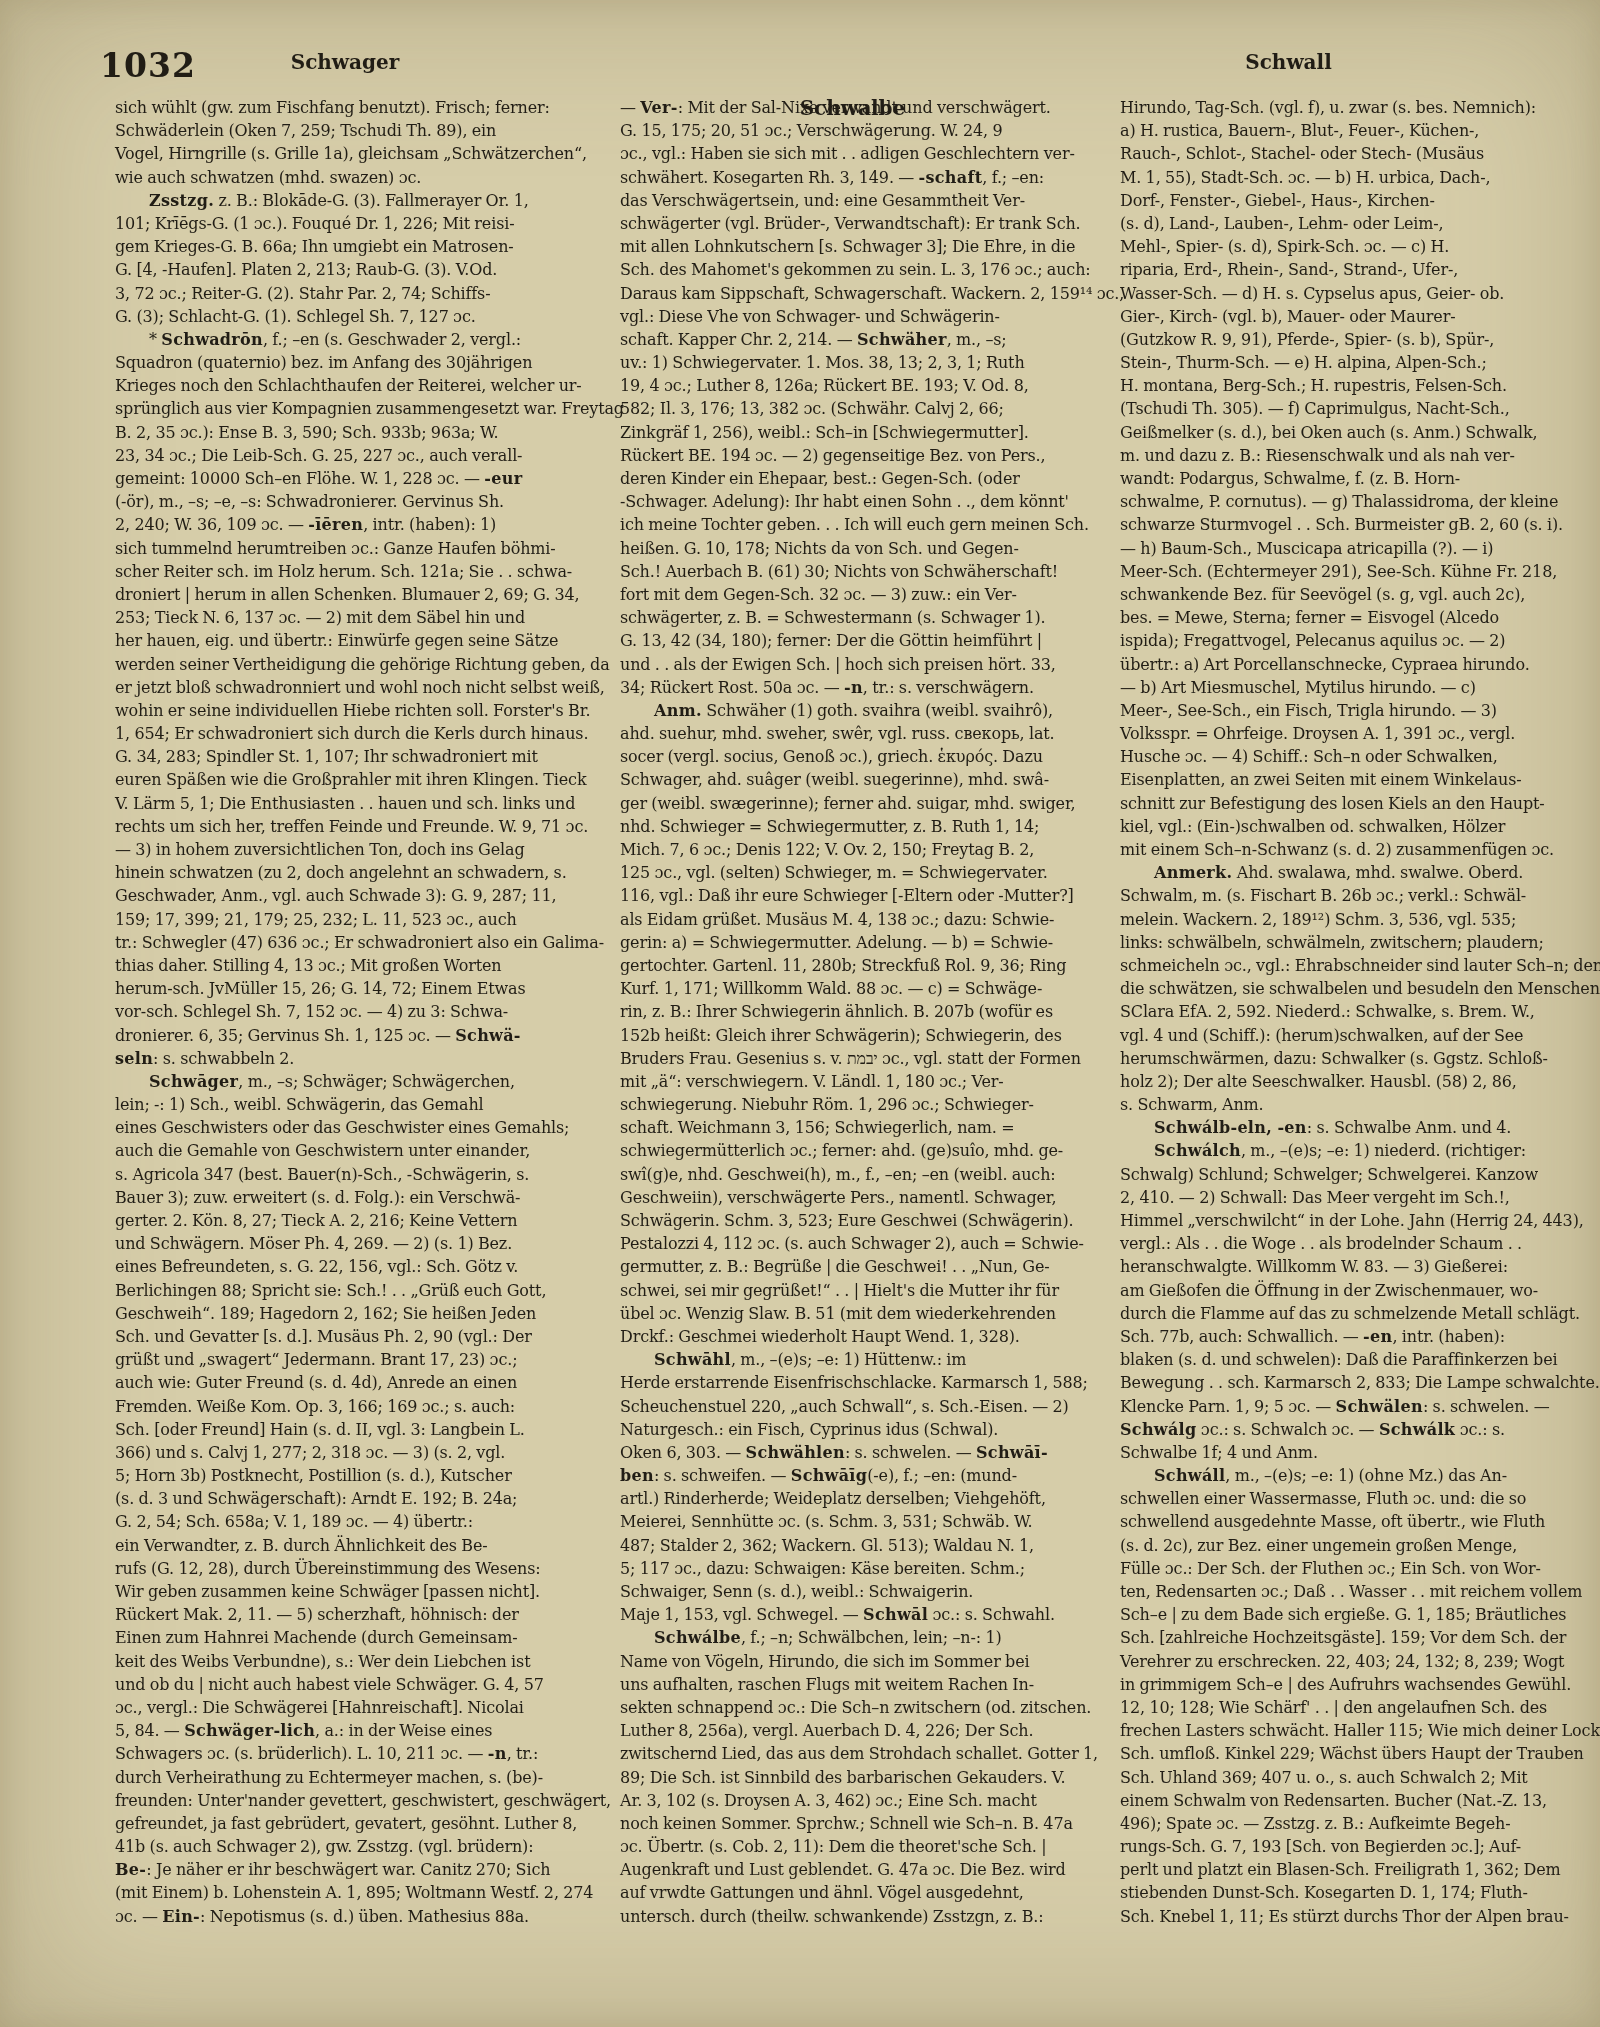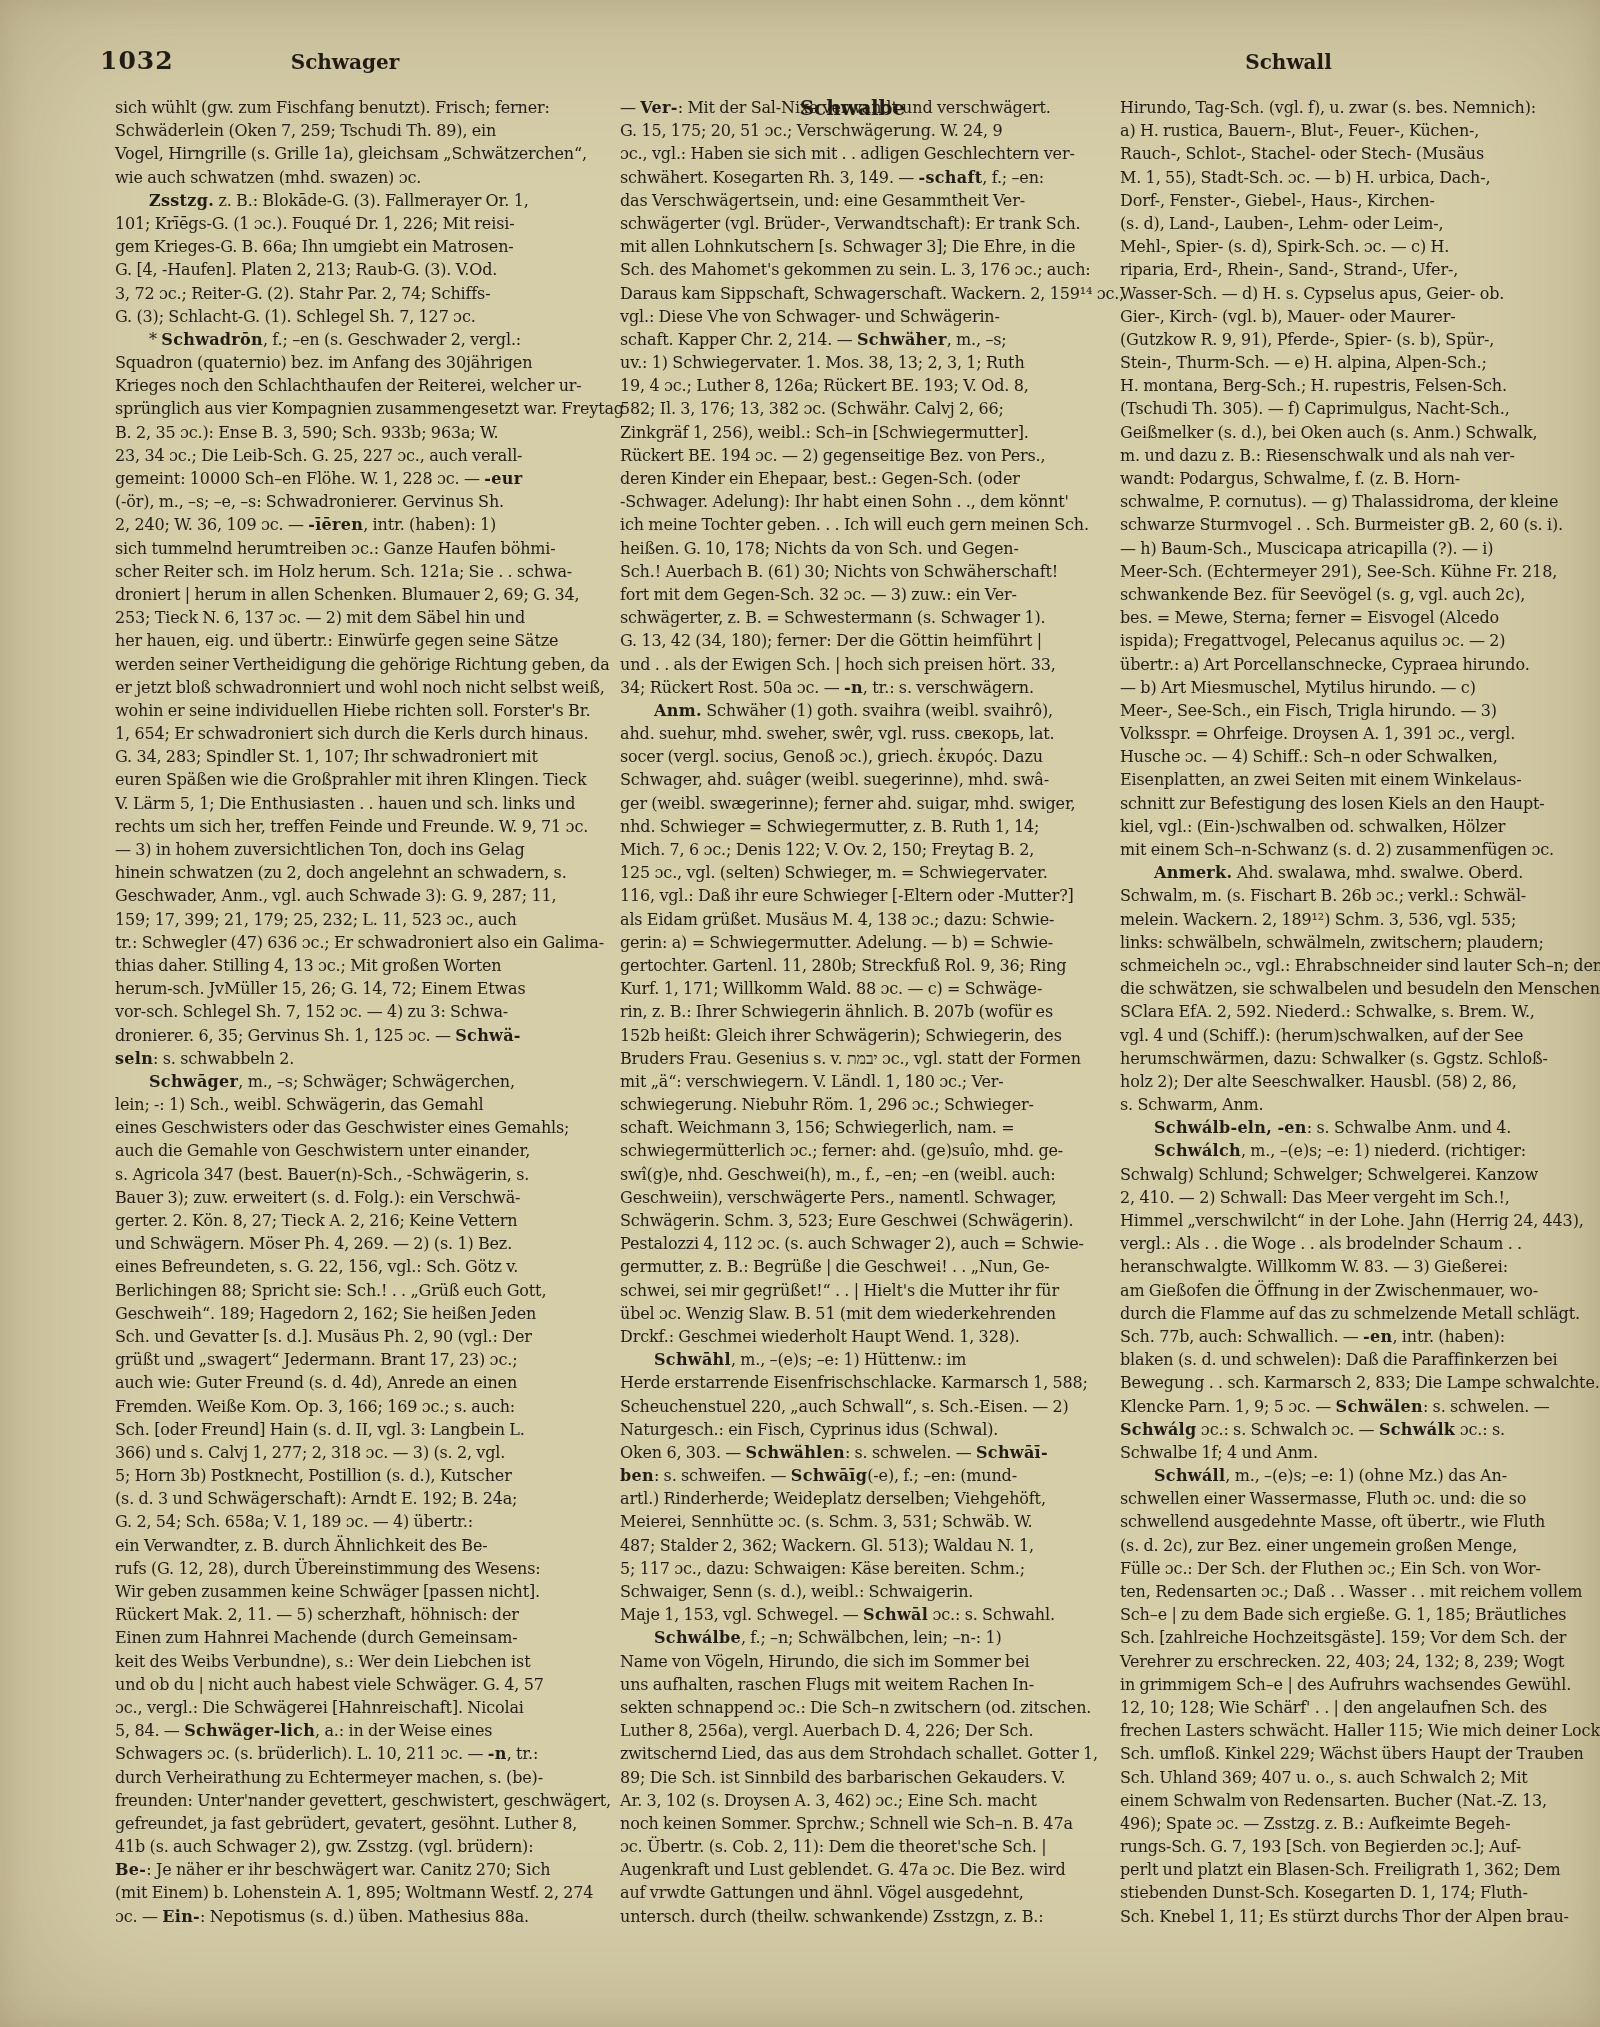--- a/index.html
+++ b/index.html
@@ -9,21 +9,21 @@
     font-family:"DejaVu Serif","Liberation Serif",serif;
     color:#211d15;
     overflow:hidden;
   }
   .paper-vignette{
     position:absolute;inset:0;pointer-events:none;
     box-shadow:inset 0 0 160px rgba(115,100,62,.35), inset 0 0 30px rgba(115,100,62,.18);
   }
   .page-number{
     position:absolute;left:100px;top:46px;
-    font-size:25px;font-weight:bold;letter-spacing:1px;
+    font-size:33px;font-weight:bold;letter-spacing:1px;
   }
   .col-header{
     position:absolute;top:50px;text-align:center;
     font-size:20px;font-weight:bold;
   }
   #hdr1{left:95px;width:500px;}
   #hdr2{left:600px;width:505px;margin-top:46px;}
   #hdr3{left:1076px;width:425px;}
   .col{
     position:absolute;top:96px;

